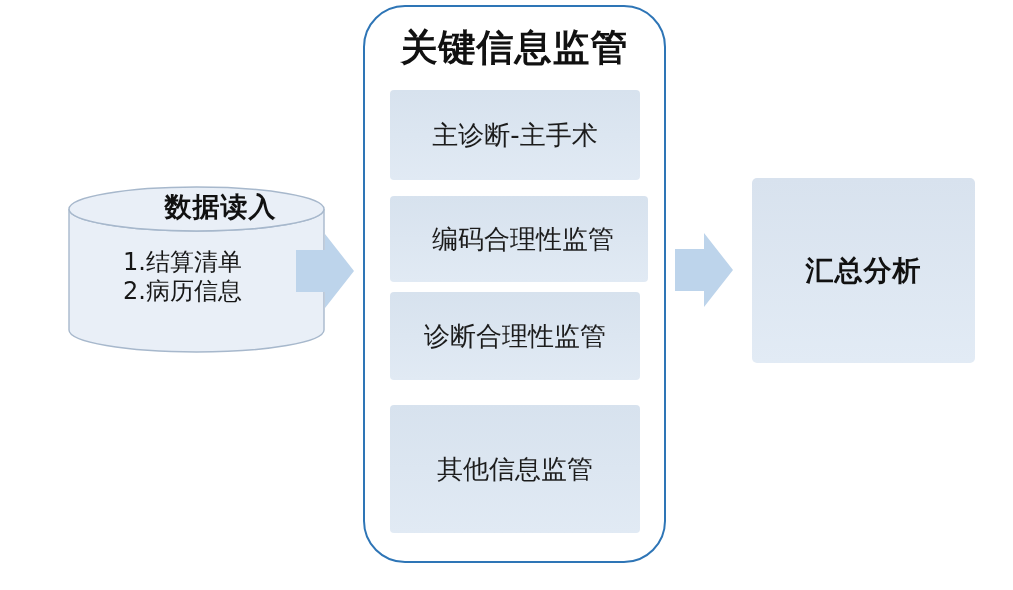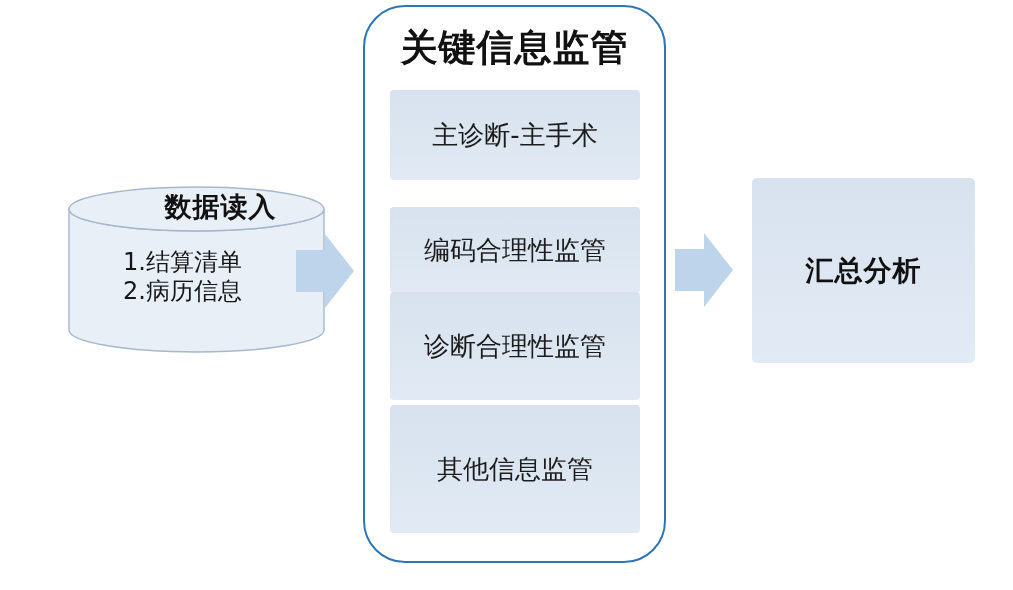--- a/index.html
+++ b/index.html
@@ -65,22 +65,22 @@
     border-radius: 4px;
     background: linear-gradient(180deg, #d7e2ee 0%, #e1eaf4 100%);
     display: flex;
     align-items: center;
     justify-content: center;
     text-align: center;
     font-size: 26px; line-height: 32px;
     color: #1c1c1c;
   }
   .pbox-1 { top: 83px;  height: 90px; }
-  .pbox-2 { top: 200px; height: 86px; }
-  .pbox-3 { top: 285px; height: 108px; }
+  .pbox-2 { top: 189px; height: 86px; padding-left: 8px; }
+  .pbox-3 { top: 285px; height: 88px; }
   .pbox-4 { top: 398px; height: 128px; }
   
   .result {
     position: absolute;
     left: 752px; top: 178px;
     width: 223px; height: 185px;
     border-radius: 5px;
     background: linear-gradient(180deg, #d8e2ee 0%, #e2ebf5 100%);
     display: flex;
     align-items: center;

